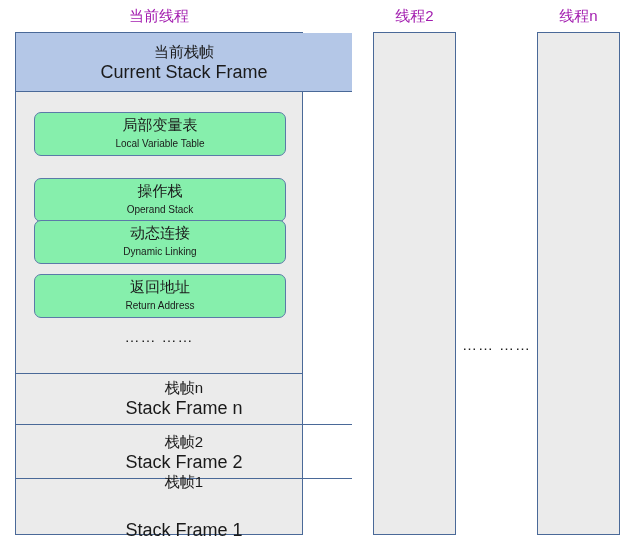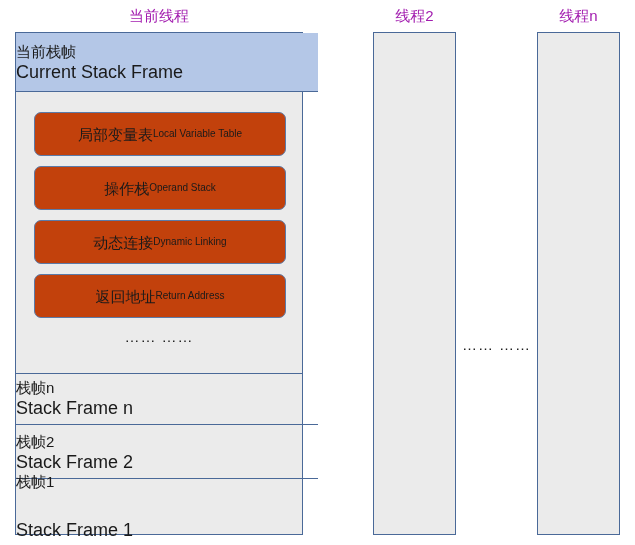--- a/index.html
+++ b/index.html
@@ -45,25 +45,25 @@
     width: 288px;
     height: 503px;
     box-sizing: border-box;
     border: 1px solid #4a6998;
     background: #ebebeb;
   }
 
   .frame-cell {
     position: absolute;
     left: 0;
-    width: 302px;
+    width: 336px;
     box-sizing: border-box;
     display: flex;
     flex-direction: column;
-    align-items: flex-start;
+    align-items: center;
     justify-content: center;
     text-align: center;
   }
   .frame-cell .cn { font-size: 15px; line-height: 20px; }
   .frame-cell .en { font-size: 18px; line-height: 21px; }
 
   
   #cell-current {
     top: 0;
     height: 59px;
@@ -81,34 +81,34 @@
     background: #ebebeb;
     border-bottom: 1px solid #4a6998;
   }
 
   .subbox {
     position: absolute;
     left: 18px;
     width: 252px;
     height: 44px;
     box-sizing: border-box;
-    background: #c2410c;
+    background: #86efac;
     border: 1px solid #5b7aa8;
     border-radius: 7px;
     display: flex;
-    flex-direction: row;
+    flex-direction: column;
     align-items: center;
     justify-content: center;
     text-align: center;
   }
   .subbox .cn { font-size: 15px; line-height: 19px; }
   .subbox .en { font-size: 10px; line-height: 20px; }
 
   #sub-0 { top: 20px; }
-  #sub-1 { top: 74px; }
+  #sub-1 { top: 86px; }
   #sub-2 { top: 128px; }
   #sub-3 { top: 182px; }
 
   .ellipsis-inner {
     position: absolute;
     left: 0;
     top: 236px;
     width: 286px;
     text-align: center;
     font-size: 15px;

